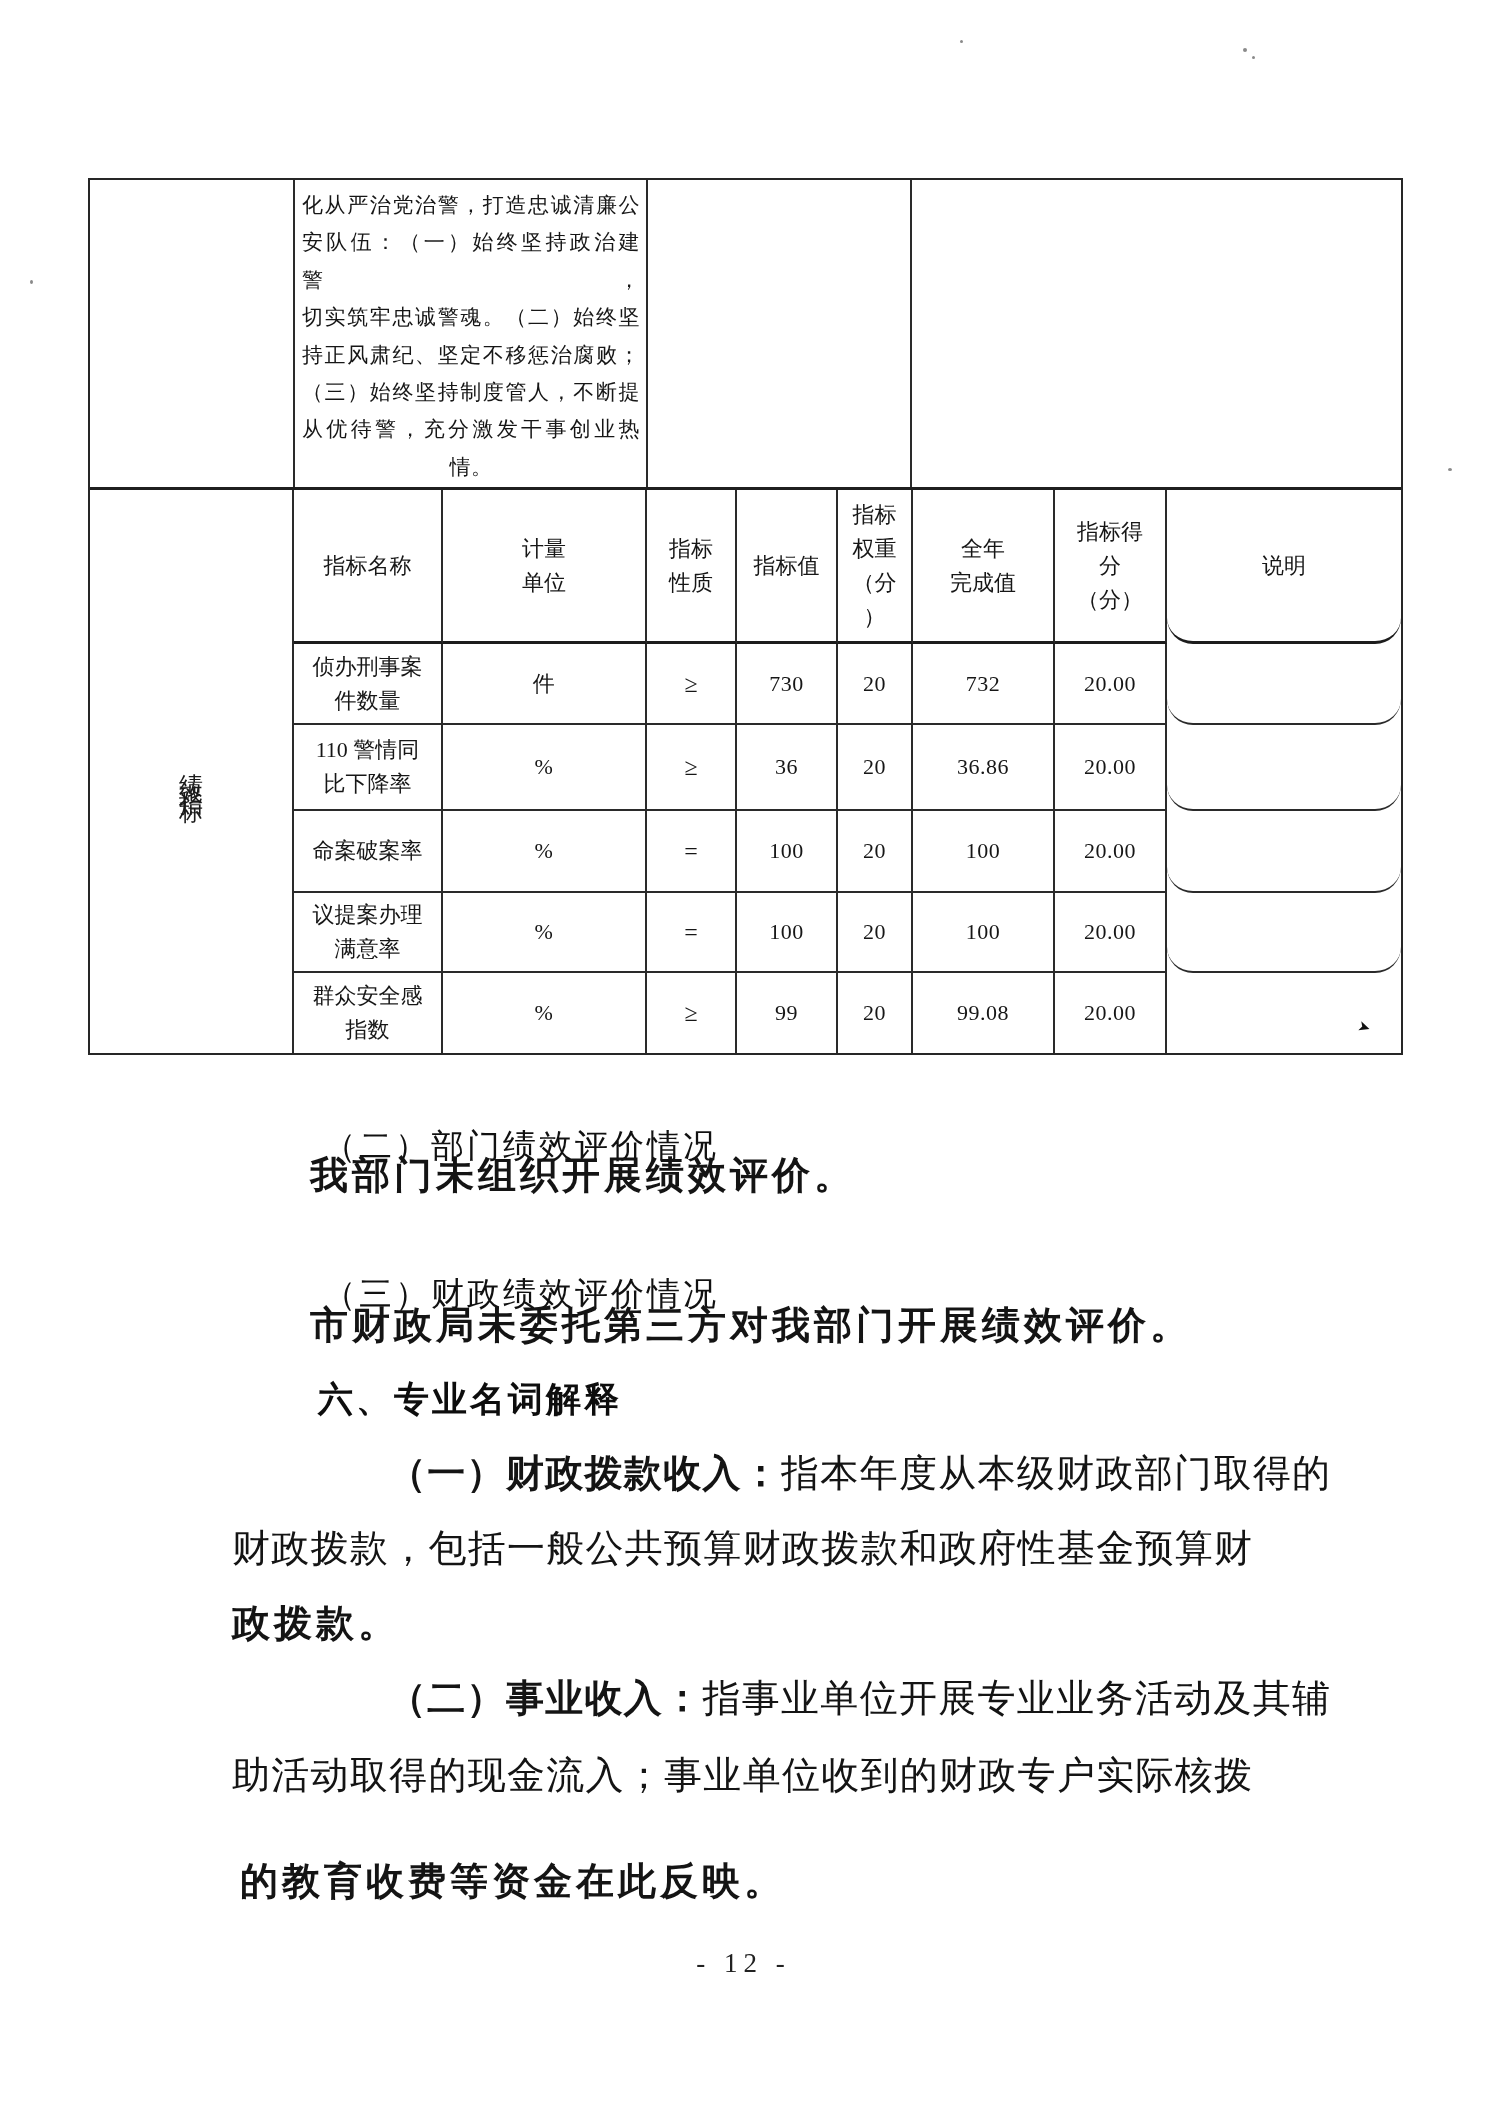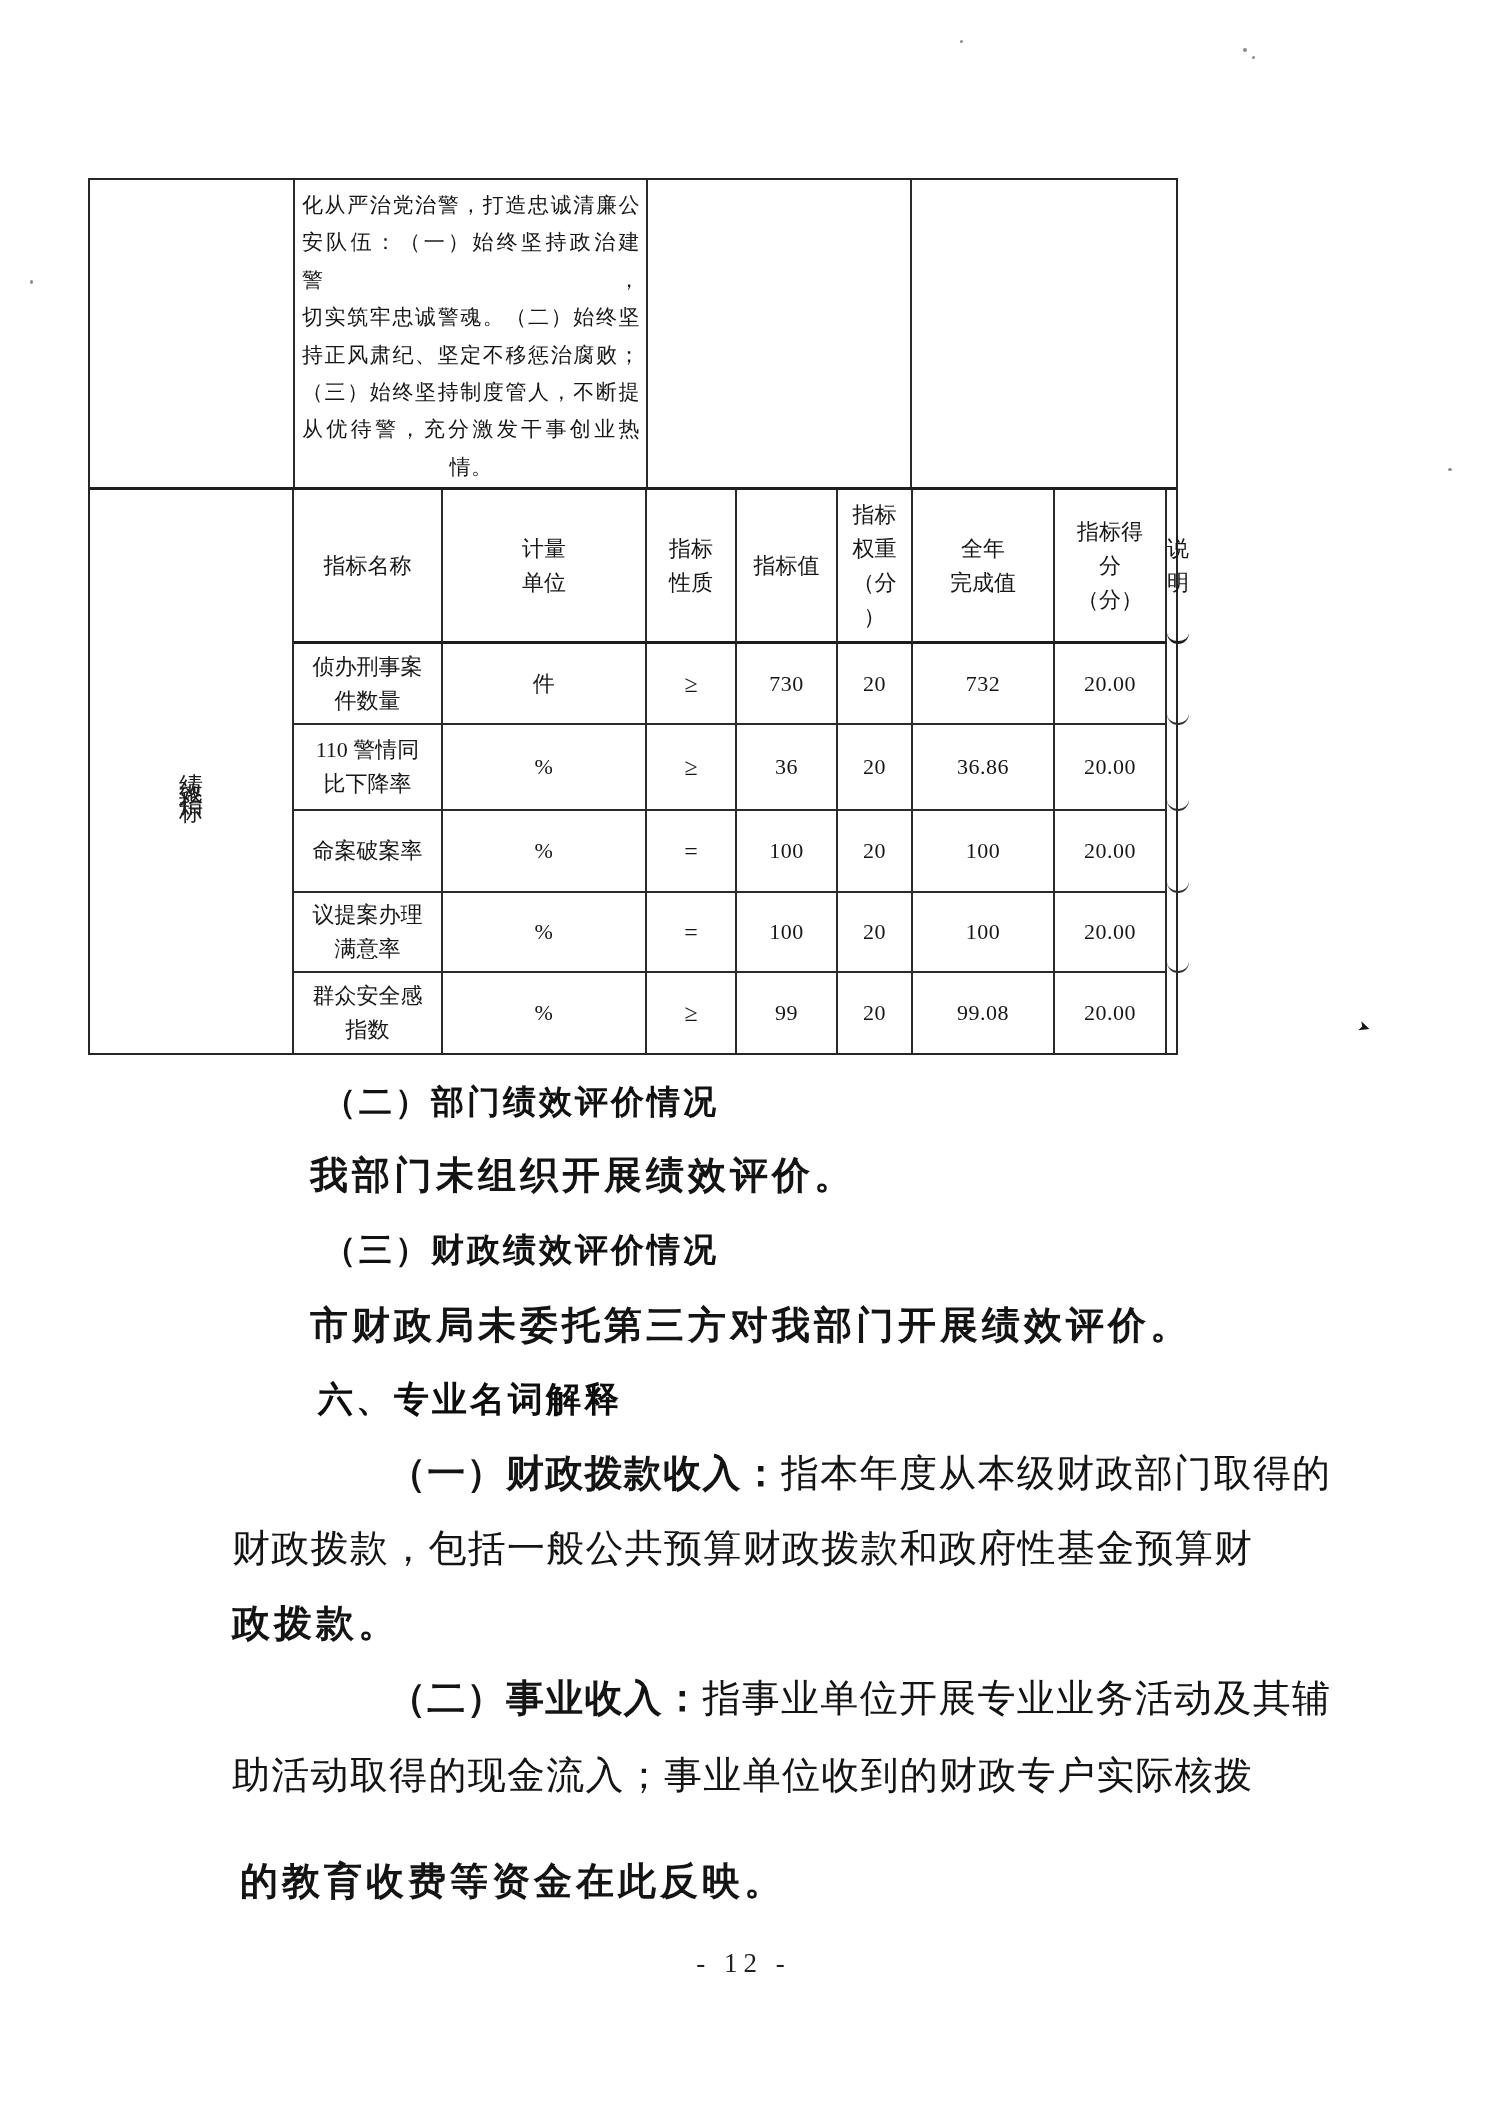--- a/index.html
+++ b/index.html
@@ -8,21 +8,21 @@
     background:#ffffff;
     position:relative;
     font-family:"Liberation Serif","DejaVu Serif",serif;
     color:#1c1c1c;
     overflow:hidden;
   }
   .page{position:absolute;inset:0;}
 
   
   .tbl{
-    position:absolute;left:88px;top:178px;width:1090px;
+    position:absolute;left:88px;top:178px;width:1315px;
     border:2px solid #262626;
     box-sizing:border-box;
   }
   .secA{
     display:grid;
     grid-template-columns:205px 353px 264px 461px;
     grid-template-rows:307px;
     box-sizing:border-box;
   }
   .secA .cell{border-right:2px solid #2a2a2a;box-sizing:border-box;}
@@ -60,21 +60,21 @@
   .vlabel{
     writing-mode:vertical-rl;text-orientation:upright;
     letter-spacing:9px;font-size:24px;color:#1a1a1a;
   }
   .num{font-size:22px;letter-spacing:.5px;}
   .nature{font-size:24px;}
 
   
   .txt{position:absolute;white-space:nowrap;}
   .heading{
-    font-size:33px;font-weight:bold;letter-spacing:3px;color:#111;
+    font-size:33px;font-weight:normal;letter-spacing:3px;color:#111;margin-top:44px;
   }
   .heading-black{
     font-family:"Liberation Sans","DejaVu Sans",sans-serif;
     font-size:35px;font-weight:bold;letter-spacing:3px;color:#0d0d0d;
   }
   .bodyline{
     font-size:38px;letter-spacing:4px;color:#141414;white-space:nowrap;font-weight:bold;
   }
   .pjust{
     position:absolute;left:232px;width:1021px;

